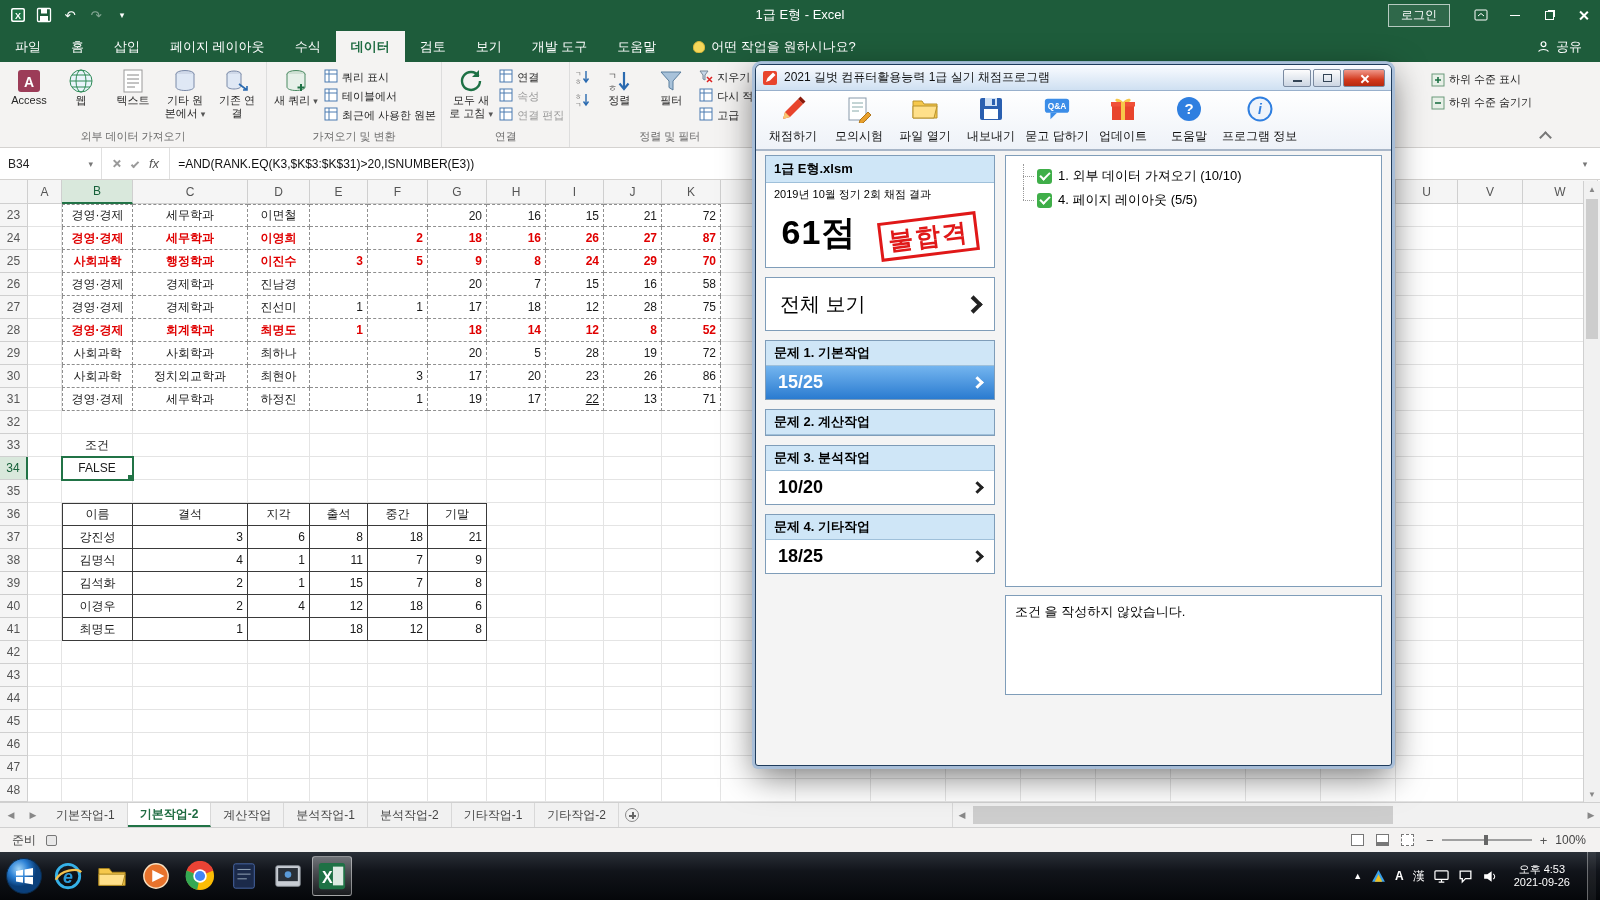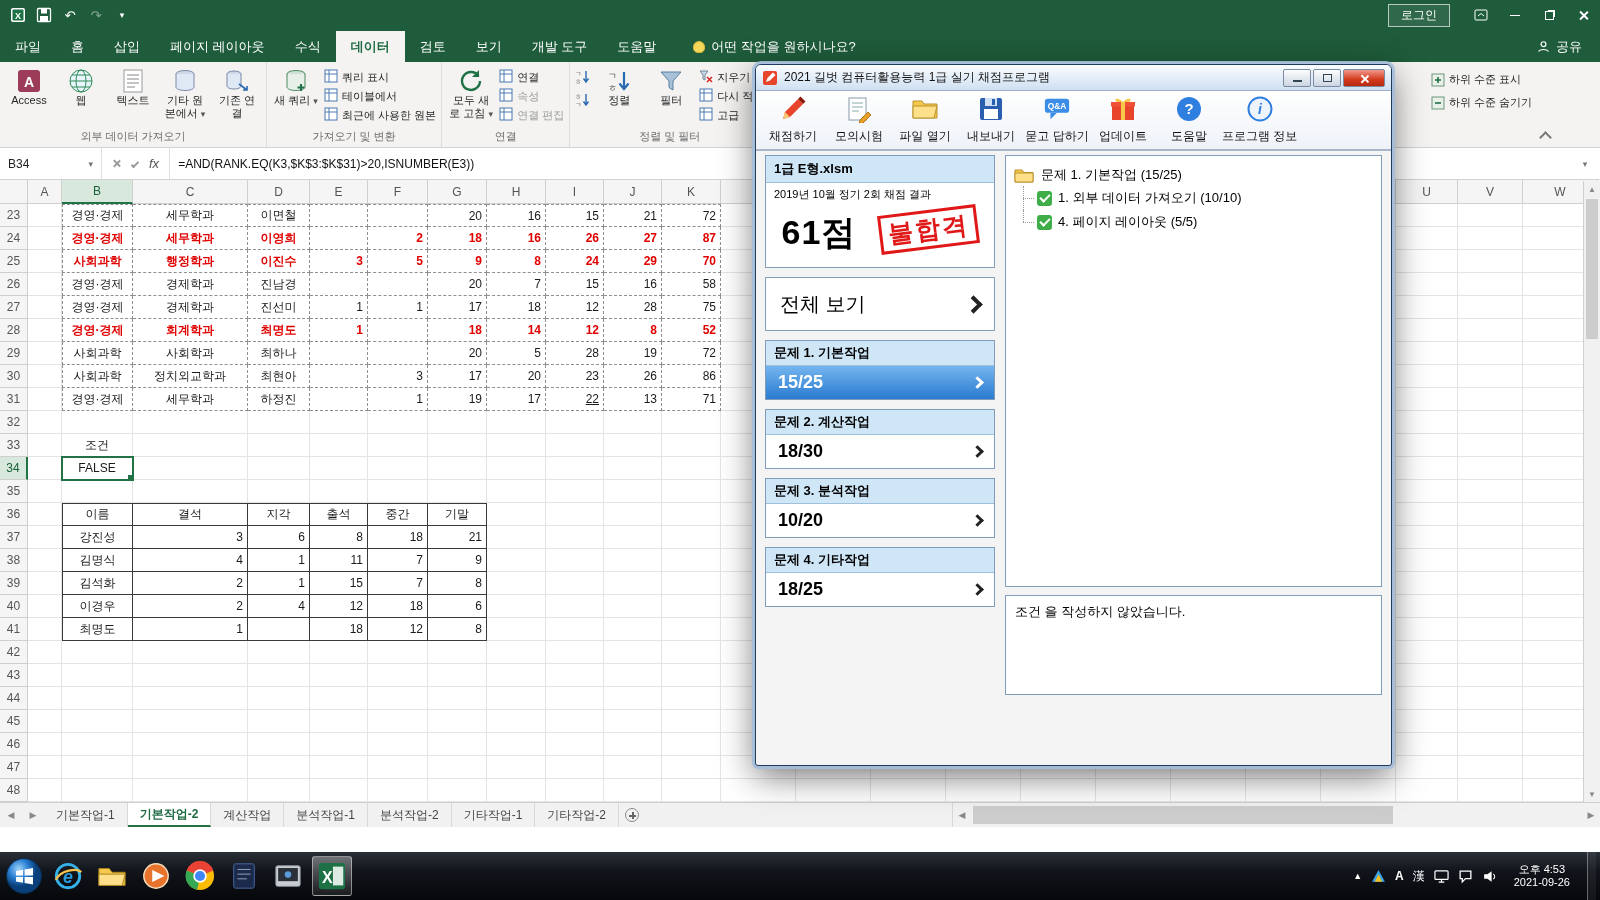--- a/index.html
+++ b/index.html
@@ -141,21 +141,21 @@
   .g-toolbar { height:60px; background:linear-gradient(#ffffff,#eef2f8); border-bottom:2px solid #a8b6c8; display:flex; align-items:center; padding:0 4px; }
   .g-tbtn { background:none; border:none; display:flex; flex-direction:column; align-items:center; justify-content:center; min-width:66px; height:54px; gap:2px; font-size:12px; color:#111; font-family:inherit; }
   .g-ticon svg { width:28px; height:28px; }
   .g-body { position:absolute; left:9px; right:9px; top:90px; bottom:9px; display:flex; gap:10px; }
   .g-left { width:230px; display:flex; flex-direction:column; gap:9px; }
   .g-right { flex:1; display:flex; flex-direction:column; gap:8px; }
 
   .scorebox { border:1px solid #7f9db9; background:#fff; height:113px; }
   .sb-head { background:#cfe6f7; border-bottom:1px solid #9fc0da; font-weight:bold; font-size:13px; padding:4px 8px; }
   .sb-sub { font-size:11px; padding:4px 8px 2px; }
-  .sb-row { display:flex; align-items:flex-start; justify-content:space-around; padding:6px 4px 0; }
+  .sb-row { display:flex; align-items:flex-end; justify-content:space-around; padding:6px 4px 0; }
   .sb-score { font-size:34px; font-weight:bold; letter-spacing:1px; }
   .stamp { color:#e01818; border:3px solid #e01818; padding:0 6px; font-size:25px; font-weight:bold; transform:rotate(-7deg); letter-spacing:2px; }
 
   .viewall { border:1px solid #7f9db9; background:#fff; height:54px; display:flex; align-items:center; justify-content:space-between; padding:0 14px; font-size:20px; }
   .chev { display:inline-block; width:9px; height:9px; border-right:3px solid #222; border-bottom:3px solid #222; transform:rotate(-45deg); }
   .chev.big { width:13px; height:13px; border-width:4px; }
   .chev.white { border-color:#fff; }
 
   .plist { display:flex; flex-direction:column; gap:9px; }
   .pbox { border:1px solid #7f9db9; background:#fff; }
@@ -198,20 +198,21 @@
           <svg viewBox="0 0 16 16">
             <rect x="1.5" y="1.5" width="13" height="13" rx="1" fill="none" stroke="#fff" stroke-width="1.3"></rect>
             <rect x="5" y="2" width="6" height="4.5" fill="#fff"></rect>
             <rect x="4" y="9" width="8" height="5" fill="#fff"></rect>
           </svg>
         </span>
       <span class="qicon">↶</span>
       <span class="qicon dim">↷</span>
       <span class="qicon" style="font-size:9px;">▾</span>
     </div>
+    <div class="xl-title">1급 E형  -  Excel</div>
     <div class="tb-right">
       <div class="login-btn">로그인</div>
       <div class="wctl">
           <svg width="14" height="14" viewBox="0 0 14 14">
             <rect x="1" y="2" width="12" height="10" rx="1" fill="none" stroke="#fff"></rect>
             <path d="M4 8l3-2.5L10 8" fill="none" stroke="#fff"></path>
           </svg>
         </div>
       <div class="wctl">
           <span class="min-bar"></span>
@@ -1201,20 +1202,39 @@
       </div>
     <div class="hscroll">
       <div class="arr">◀</div>
       <div class="track">
           <div class="thumb"></div>
         </div>
       <div class="arr">▶</div>
     </div>
   </div>
 
+  <div class="xl-status">
+    <div class="st-left">
+      <span>준비</span>
+      <span class="rec-icon"></span>
+    </div>
+    <div class="st-right">
+      <span class="viewico"></span>
+      <span class="viewico b"></span>
+      <span class="viewico c"></span>
+      <span class="zoom">
+        <span class="zsym">−</span>
+        <span class="track">
+            <span class="hndl"></span>
+          </span>
+        <span class="zsym">+</span>
+        <span>100%</span>
+      </span>
+    </div>
+  </div>
 
   <div class="taskbar">
     <div class="tb-icons">
         <div class="tb-icon start">
           <svg viewBox="0 0 38 38">
             <defs>
               <radialGradient id="orb" cx="35%" cy="30%">
                 <stop offset="0%" stop-color="#9fd4f8"></stop>
                 <stop offset="55%" stop-color="#2a7fd4"></stop>
                 <stop offset="100%" stop-color="#0a3f7a"></stop>
@@ -1421,50 +1441,39 @@
         <div class="plist">
             <div class="pbox">
               <div class="pb-head">문제 1. 기본작업</div>
               <div class="pb-score selected">
                 <span>15/25</span>
                 <span class="chev white"></span>
               </div>
             </div>
             <div class="pbox">
               <div class="pb-head">문제 2. 계산작업</div>
-              <div class="pb-score">
-                <span>18/30</span>
-                <span class="chev"></span>
-              </div>
             </div>
             <div class="pbox">
               <div class="pb-head">문제 3. 분석작업</div>
               <div class="pb-score">
                 <span>10/20</span>
                 <span class="chev"></span>
               </div>
             </div>
             <div class="pbox">
               <div class="pb-head">문제 4. 기타작업</div>
               <div class="pb-score">
                 <span>18/25</span>
                 <span class="chev"></span>
               </div>
             </div>
           </div>
       </div>
       <div class="g-right">
         <div class="tree">
-          <div class="troot">
-            <svg viewBox="0 0 20 16">
-                <path d="M1 3h7l2 2.5h9V15H1z" fill="#f6c84c" stroke="#b8922c"></path>
-                <path d="M1 6h18v9H1z" fill="#ffe08a" stroke="#b8922c"></path>
-              </svg>
-            <span>문제 1. 기본작업 (15/25)</span>
-          </div>
           <div class="titems">
               <div class="titem">
                 <span class="tstat pass"></span>
                 <span class="tlbl">1. 외부 데이터 가져오기 (10/10)</span>
               </div>
               <div class="titem last">
                 <span class="tstat pass"></span>
                 <span class="tlbl">4. 페이지 레이아웃 (5/5)</span>
               </div>
             </div>

